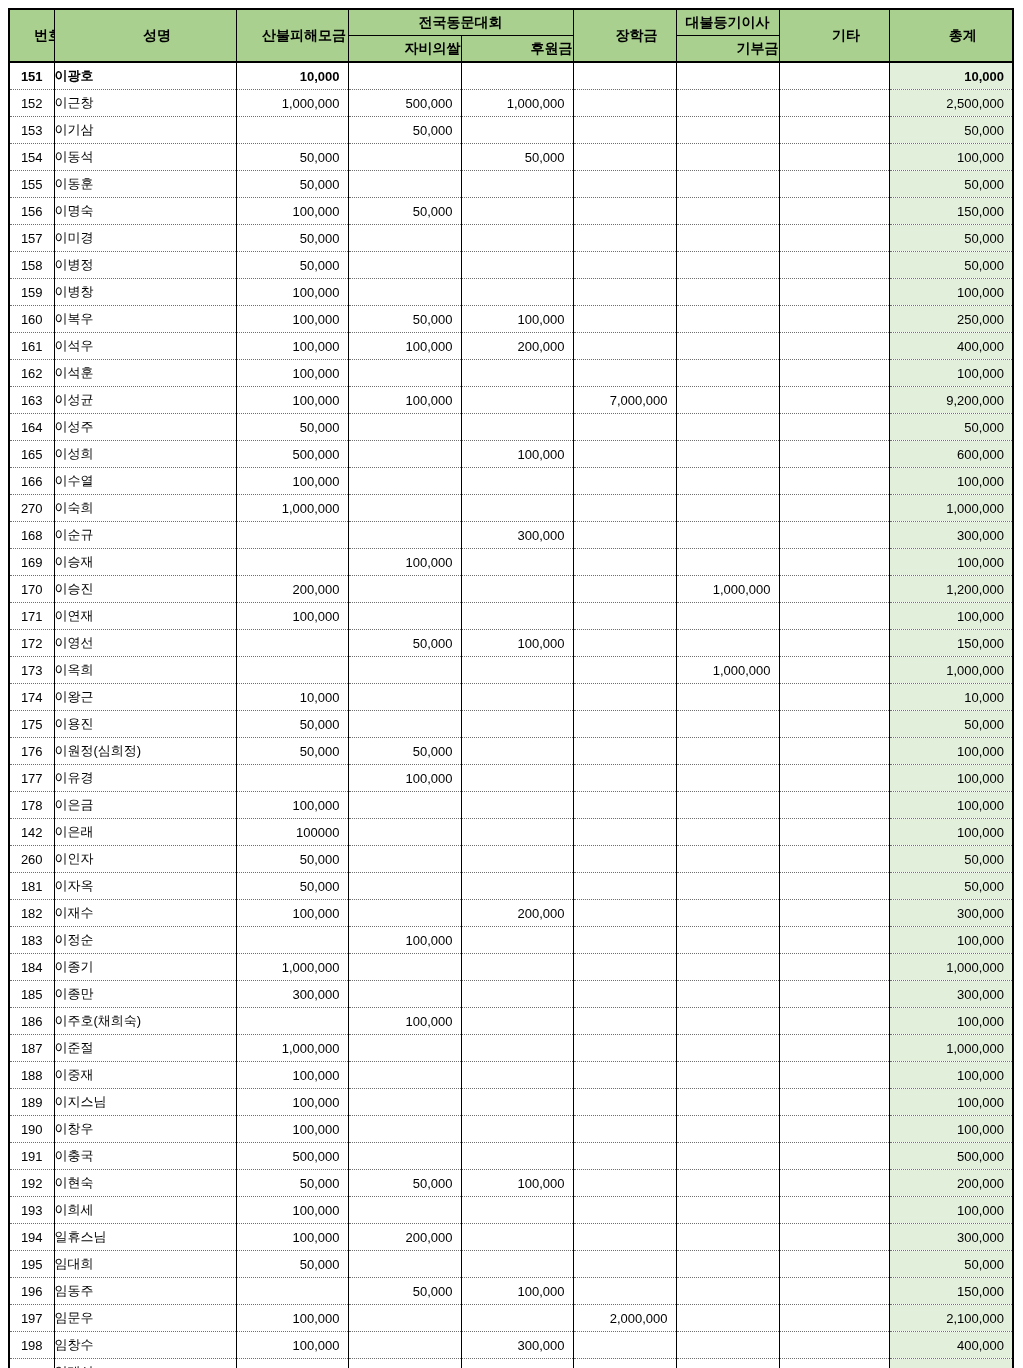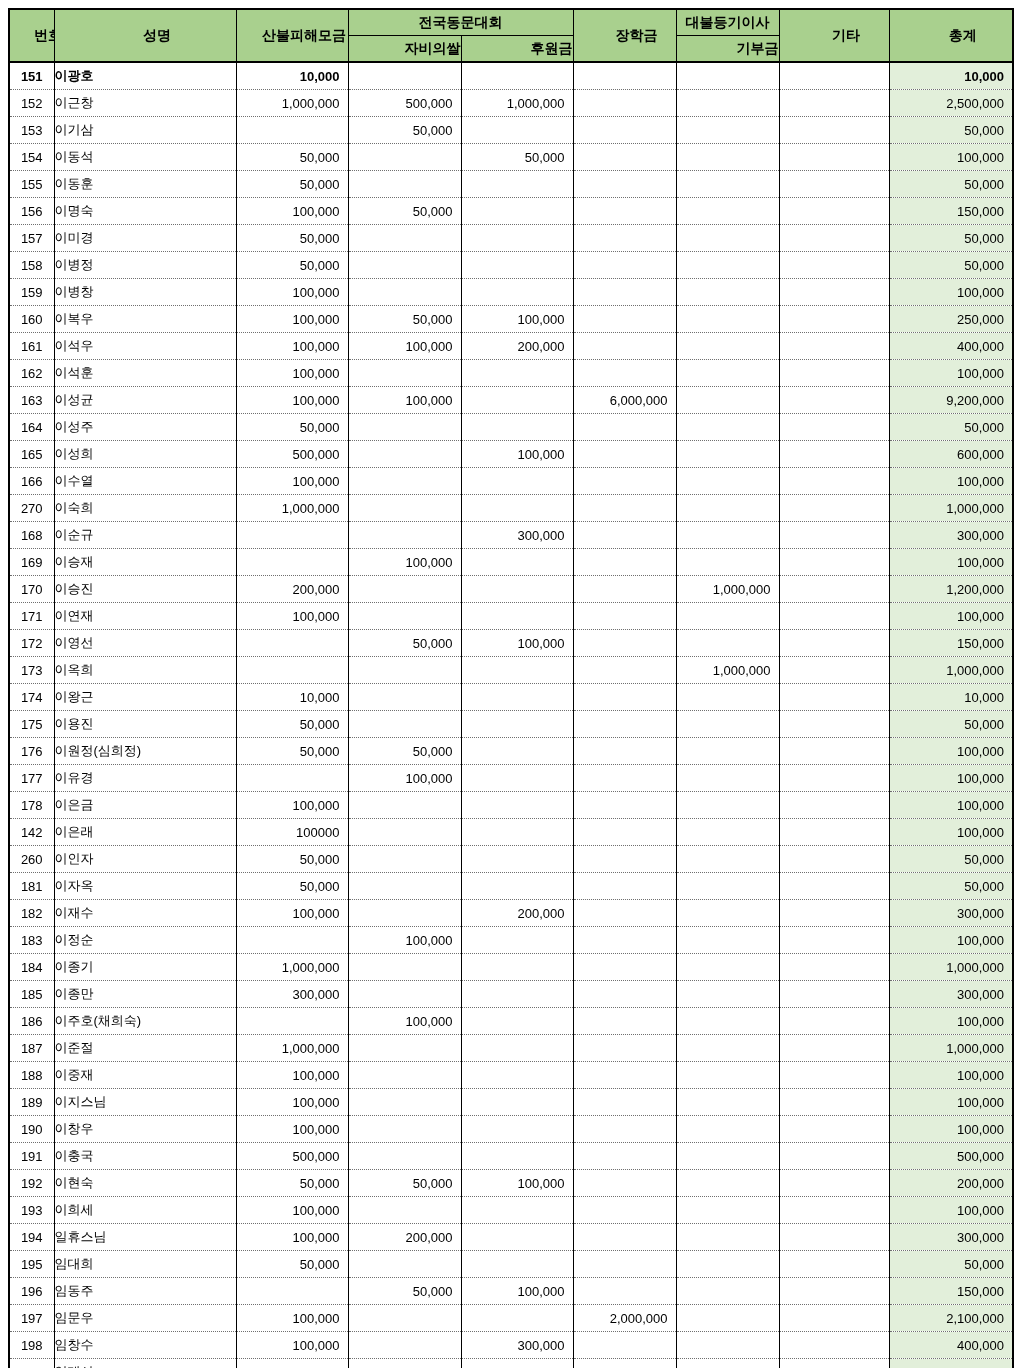--- a/index.html
+++ b/index.html
@@ -203,21 +203,21 @@
           <td class="col-trustee num"></td>
           <td class="col-etc num"></td>
           <td class="col-total num">100,000</td>
         </tr>
         <tr>
           <td class="col-no">163</td>
           <td class="col-name">이성균</td>
           <td class="col-fire num">100,000</td>
           <td class="col-rice num">100,000</td>
           <td class="col-support num"></td>
-          <td class="col-scholarship num">6,000,000</td>
+          <td class="col-scholarship num">7,000,000</td>
           <td class="col-trustee num"></td>
           <td class="col-etc num"></td>
           <td class="col-total num">9,200,000</td>
         </tr>
         <tr>
           <td class="col-no">164</td>
           <td class="col-name">이성주</td>
           <td class="col-fire num">50,000</td>
           <td class="col-rice num"></td>
           <td class="col-support num"></td>

